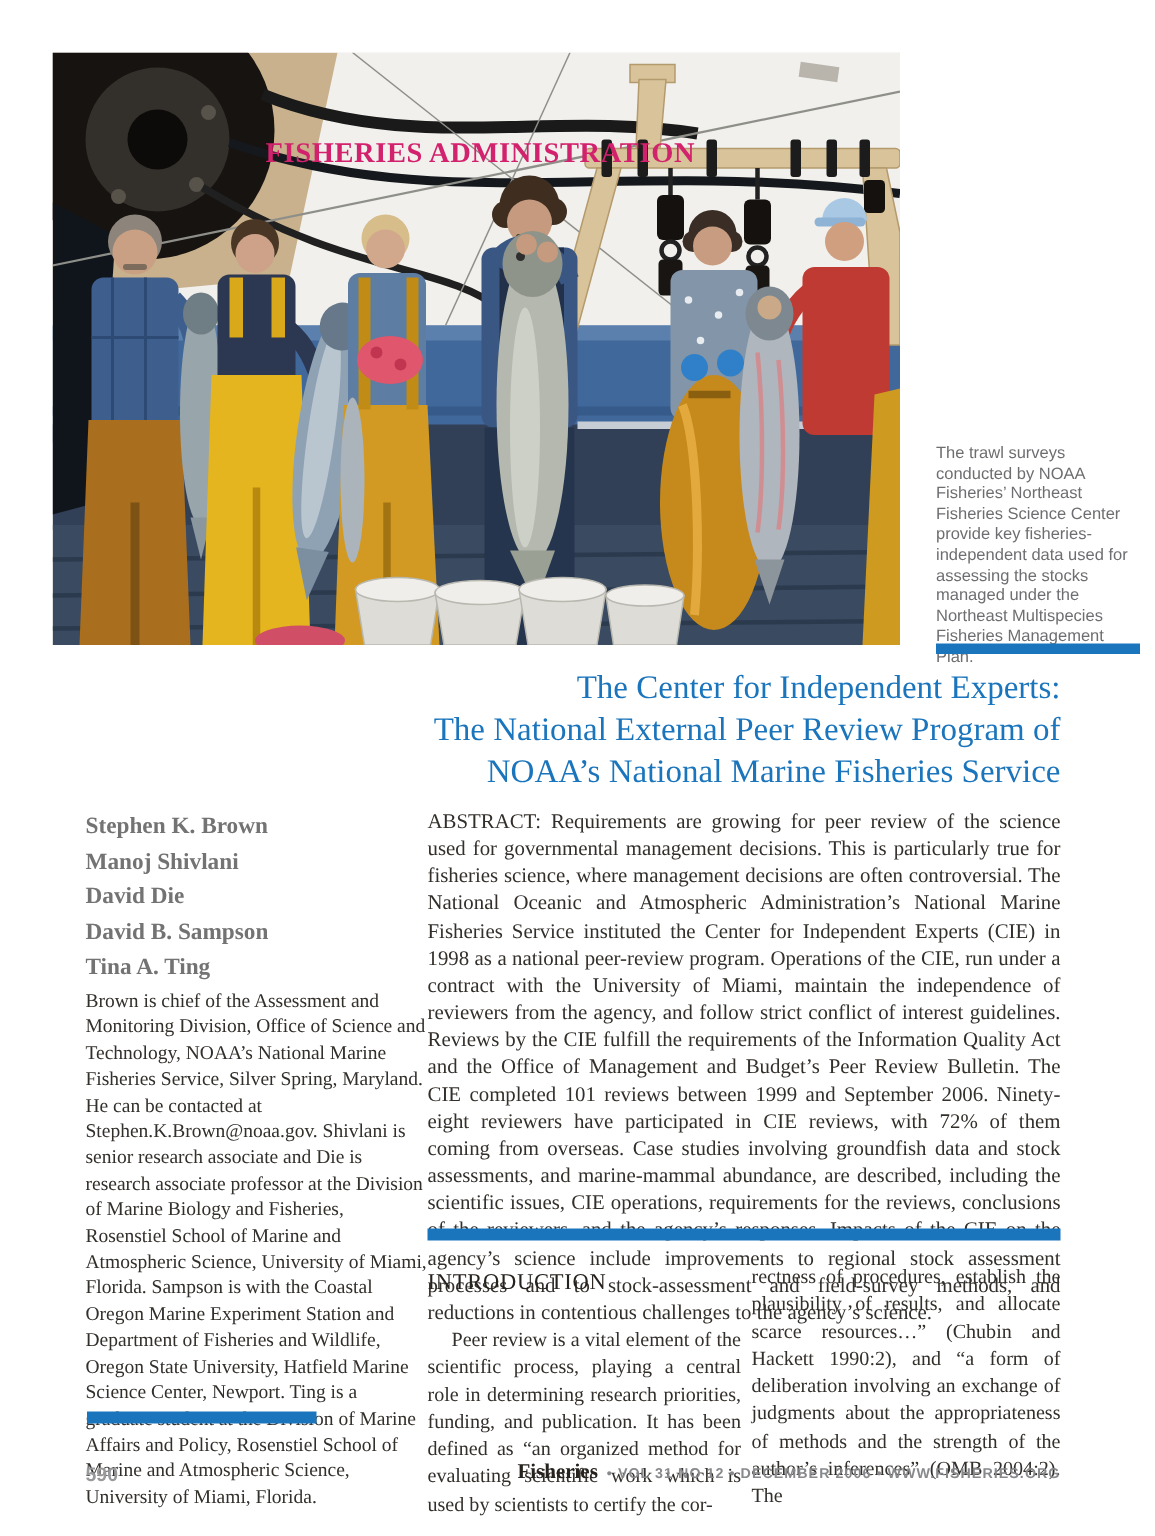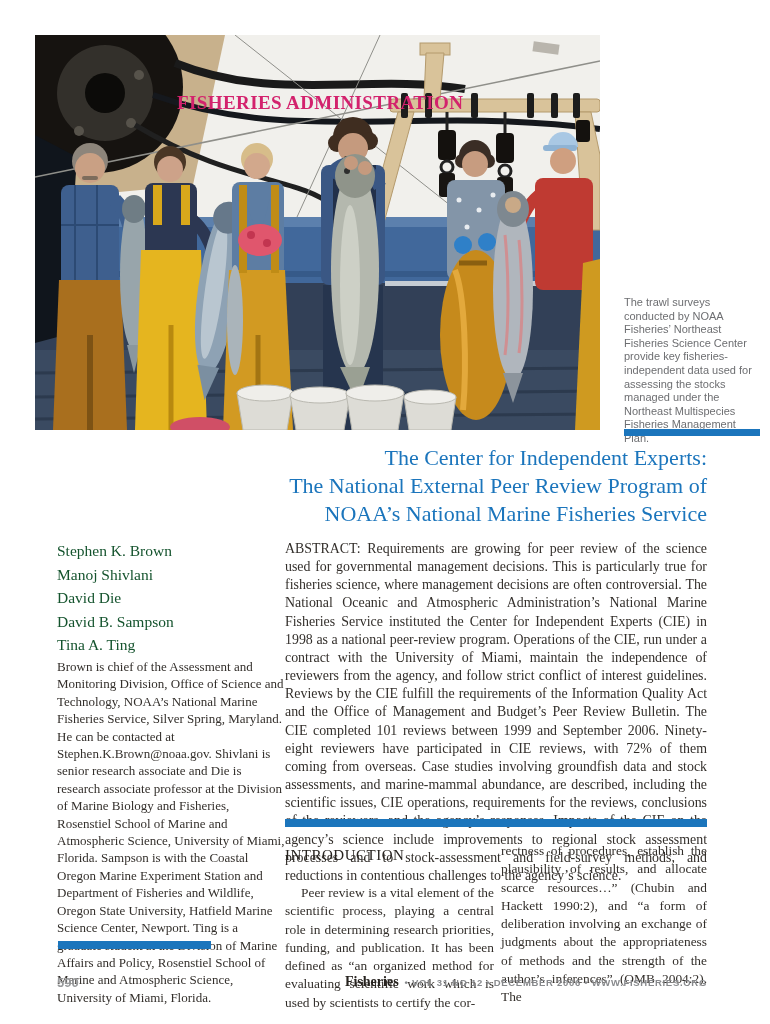--- a/index.html
+++ b/index.html
@@ -8,21 +8,21 @@
   .photo{position:absolute;left:35px;top:35px;width:565px;height:395px;overflow:hidden;background:#f1f0ec;}
   .photo svg{display:block;}
   .feature-overlay{position:absolute;left:142px;top:56px;color:#d3226d;font-weight:bold;
         font-size:19px;line-height:24px;letter-spacing:0.4px;white-space:nowrap;}
   .caption{position:absolute;left:624px;top:296px;width:136px;font-family:"Liberation Sans",sans-serif;
         font-size:11px;line-height:13.6px;color:#6d6e71;}
   .bar{position:absolute;background:#1b75bc;}
   .caption-bar{left:624px;top:429px;width:136px;height:7px;}
   .title{position:absolute;right:63px;top:444px;width:660px;text-align:right;color:#1b75bc;
         font-size:22px;line-height:28px;}
-  .authors{position:absolute;left:57px;top:539px;font-size:15.5px;font-weight:normal;line-height:23.5px;color:#14532d;}
+  .authors{position:absolute;left:57px;top:539px;font-size:15.5px;font-weight:bold;line-height:23.5px;color:#737373;}
   .bio{position:absolute;left:57px;top:658px;width:228px;font-size:13px;line-height:17.4px;color:#332f2b;}
   .bio-bar{left:58px;top:941px;width:153px;height:8px;}
   .abstract{position:absolute;left:285px;top:540px;width:422px;font-size:13.9px;line-height:18.15px;
         text-align:justify;color:#332f2b;}
   .abstract-bar{left:285px;top:819px;width:422px;height:8px;}
   .intro-heading{position:absolute;left:285px;top:847px;font-size:15px;font-weight:normal;
         letter-spacing:0.5px;color:#26221e;}
   .intro-col1{position:absolute;left:285px;top:884px;width:209px;font-size:13.4px;line-height:18.3px;
         text-align:justify;text-indent:16px;}
   .intro-col2{position:absolute;left:501px;top:842px;width:206px;font-size:13.4px;line-height:18.3px;

